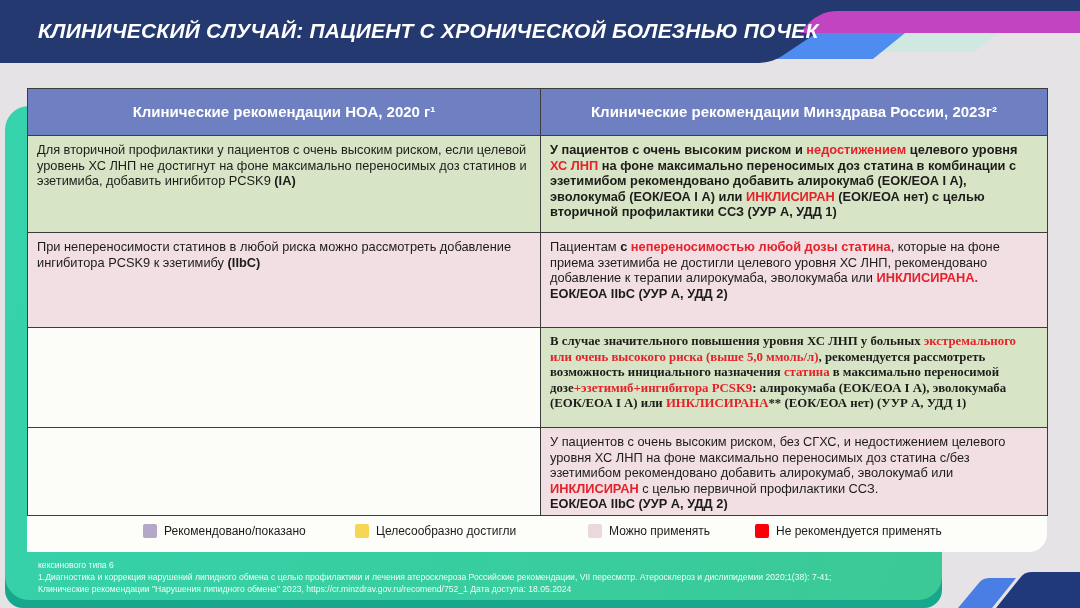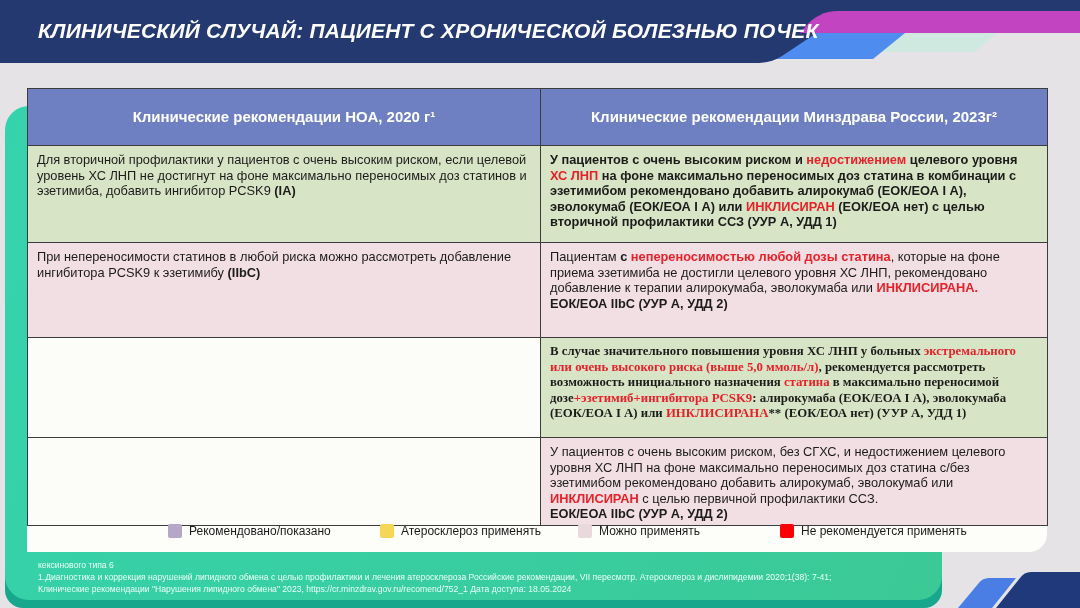--- a/index.html
+++ b/index.html
@@ -22,21 +22,21 @@
   .panel{position:absolute;left:27px;top:88px;width:1020px;height:464px;
          background:#fdfdfa;border-radius:0 0 18px 0;z-index:3;}
   table.cmp{border-collapse:collapse;table-layout:fixed;width:1020px;}
   table.cmp td,table.cmp th{border:1px solid #3c3c3c;vertical-align:top;
          padding:6px 9px 2px 9px;font-size:12.8px;line-height:1.22;color:#1c1c1a;}
   table.cmp th{background:#6e80c1;color:#ffffff;font-size:15px;font-weight:700;
          text-align:center;vertical-align:middle;padding:4px 8px;}
   .col-l{width:513px;} .col-r{width:507px;}
   
   .legend{position:absolute;left:0;top:427px;width:1020px;height:37px;}
-  .lg-item{position:absolute;top:9px;display:flex;align-items:center;gap:7px;margin-left:25px;}
+  .lg-item{position:absolute;top:9px;display:flex;align-items:center;gap:7px;}
   .lg-sw{width:14px;height:14px;border-radius:2px;flex:0 0 auto;}
   .lg-label{font-size:12px;color:#1b1b1b;white-space:nowrap;}
   
   .br-svg{position:absolute;left:948px;top:558px;z-index:2;}
 </style>
 </head>
 <body>
 
 <div class="stage">
 
@@ -57,21 +57,21 @@
     <div>Клинические рекомендации "Нарушения липидного обмена" 2023, https://cr.minzdrav.gov.ru/recomend/752_1 Дата доступа: 18.05.2024</div>
   </div>
 
   <div class="panel">
     <table class="cmp">
       <colgroup>
           <col class="col-l">
           <col class="col-r">
         </colgroup>
       <tbody>
-          <tr style="height:57px;">
+          <tr style="height:47px;">
         <th>Клинические рекомендации НОА, 2020 г¹</th>
         <th>Клинические рекомендации Минздрава России, 2023г²</th>
       </tr>
       <tr style="height:97px;">
         <td style="background: rgb(216, 228, 198);"><span>Для вторичной профилактики у пациентов с очень высоким риском, если целевой уровень ХС ЛНП не достигнут на фоне максимально переносимых доз статинов и эзетимиба, добавить ингибитор PCSK9 </span><span style="font-weight: 700;">(IA)</span></td>
         <td style="background: rgb(216, 228, 198);"><span style="font-weight: 700;">У пациентов с очень высоким риском и </span><span style="font-weight: 700; color: rgb(230, 33, 41);">недостижением</span><span style="font-weight: 700;"> целевого уровня </span><span style="font-weight: 700; color: rgb(230, 33, 41);">ХС ЛНП</span><span style="font-weight: 700;"> на фоне максимально переносимых доз статина в комбинации с эзетимибом рекомендовано добавить алирокумаб (ЕОК/ЕОА I А), эволокумаб (ЕОК/ЕОА I А) или </span><span style="font-weight: 700; color: rgb(230, 33, 41);">ИНКЛИСИРАН</span><span style="font-weight: 700;"> (ЕОК/ЕОА нет) с целью вторичной профилактики ССЗ  (УУР А, УДД 1)</span></td>
       </tr>
       <tr style="height:95px;">
         <td style="background: rgb(242, 223, 227);"><span>При непереносимости статинов в любой риска можно рассмотреть добавление ингибитора PCSK9 к эзетимибу </span><span style="font-weight: 700;">(IIbC)</span></td>
         <td style="background: rgb(242, 223, 227);"><span>Пациентам </span><span style="font-weight: 700;">с </span><span style="font-weight: 700; color: rgb(230, 33, 41);">непереносимостью любой дозы статина</span><span>, которые на фоне приема эзетимиба не достигли целевого уровня ХС ЛНП, рекомендовано добавление к терапии алирокумаба, эволокумаба или </span><span style="font-weight: 700; color: rgb(230, 33, 41);">ИНКЛИСИРАНА.</span><br><span style="font-weight: 700;">ЕОК/ЕОА IIbC (УУР А, УДД 2)</span></td>
@@ -87,23 +87,23 @@
     </tbody>
       </table>
 
     <div class="legend">
       <div class="lg-item" style="left:116px;">
         <span class="lg-sw" style="background: rgb(180, 167, 199);"></span>
         <span class="lg-label">Рекомендовано/показано</span>
       </div>
       <div class="lg-item" style="left:328px;">
         <span class="lg-sw" style="background: rgb(246, 214, 87);"></span>
-        <span class="lg-label">Атеросклероз применять</span>
+        <span class="lg-label">Целесообразно достигли</span>
       </div>
-      <div class="lg-item" style="left:518px;padding-left:8px;">
+      <div class="lg-item" style="left:553px;padding-left:8px;">
         <span class="lg-sw" style="background: rgb(233, 217, 221);"></span>
         <span class="lg-label">Можно применять</span>
       </div>
       <div class="lg-item" style="left:728px;">
         <span class="lg-sw" style="background: rgb(251, 0, 7);"></span>
         <span class="lg-label">Не рекомендуется применять</span>
       </div>
     </div>
   </div>
 

